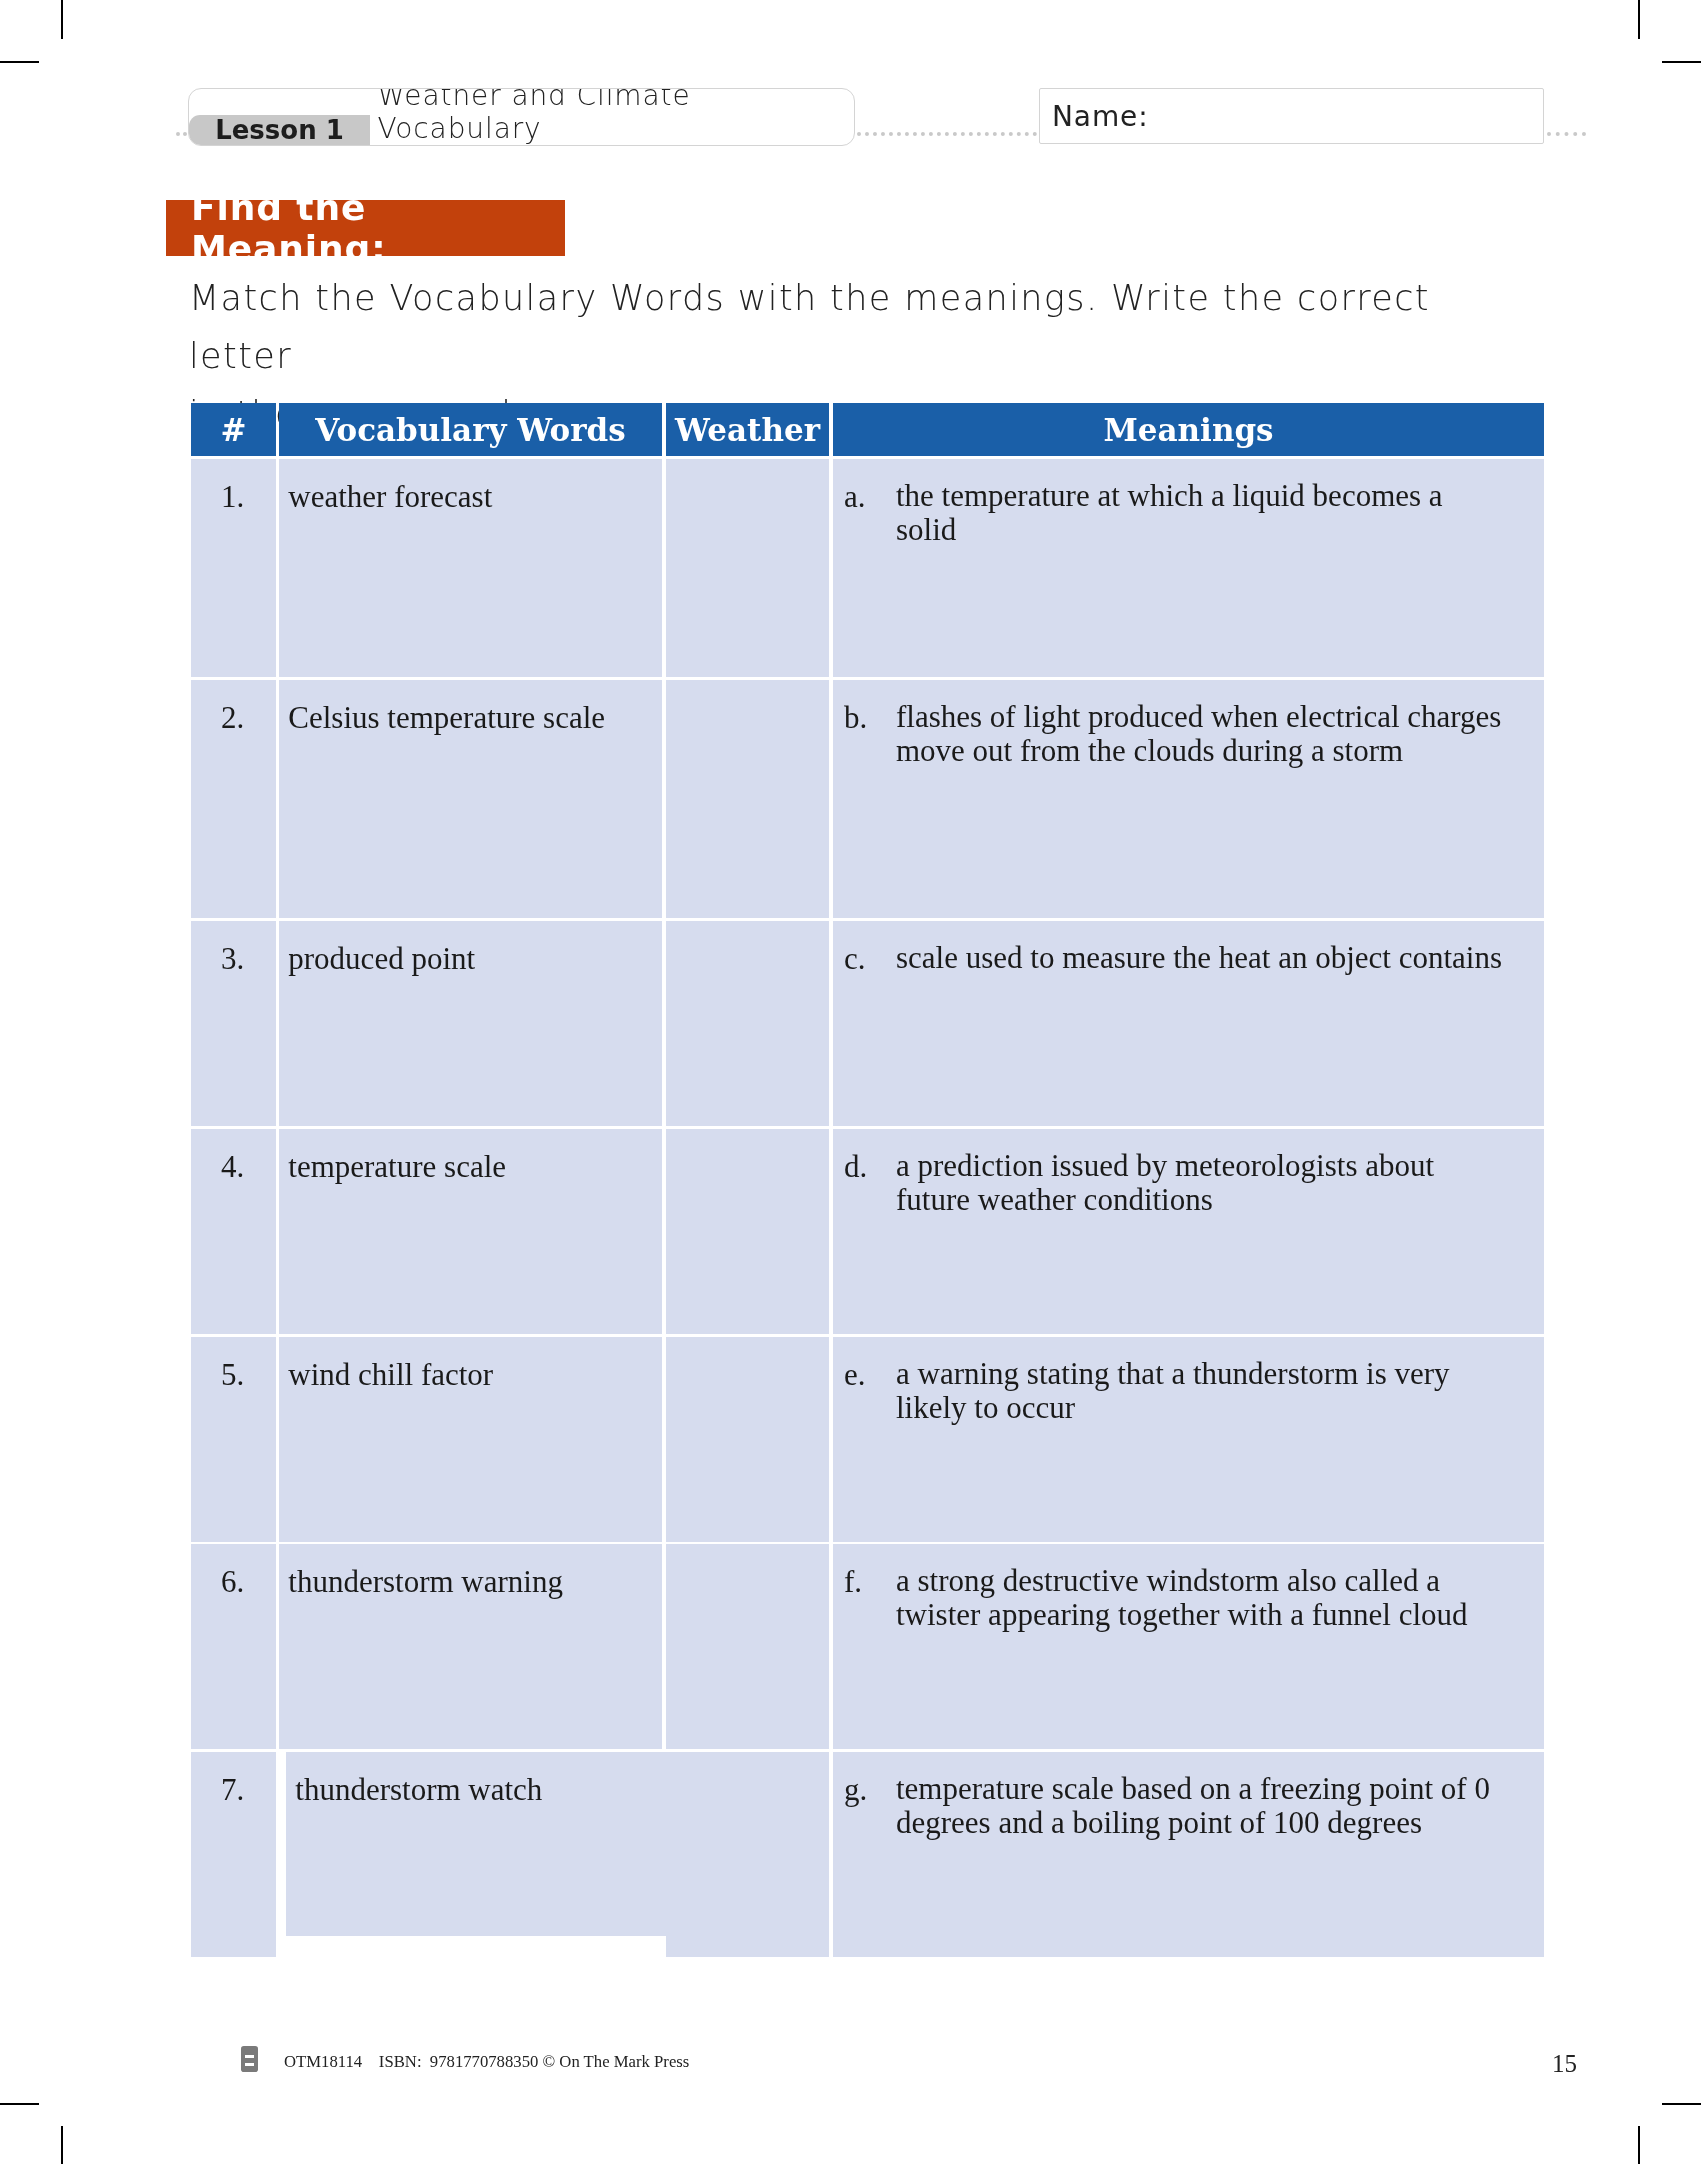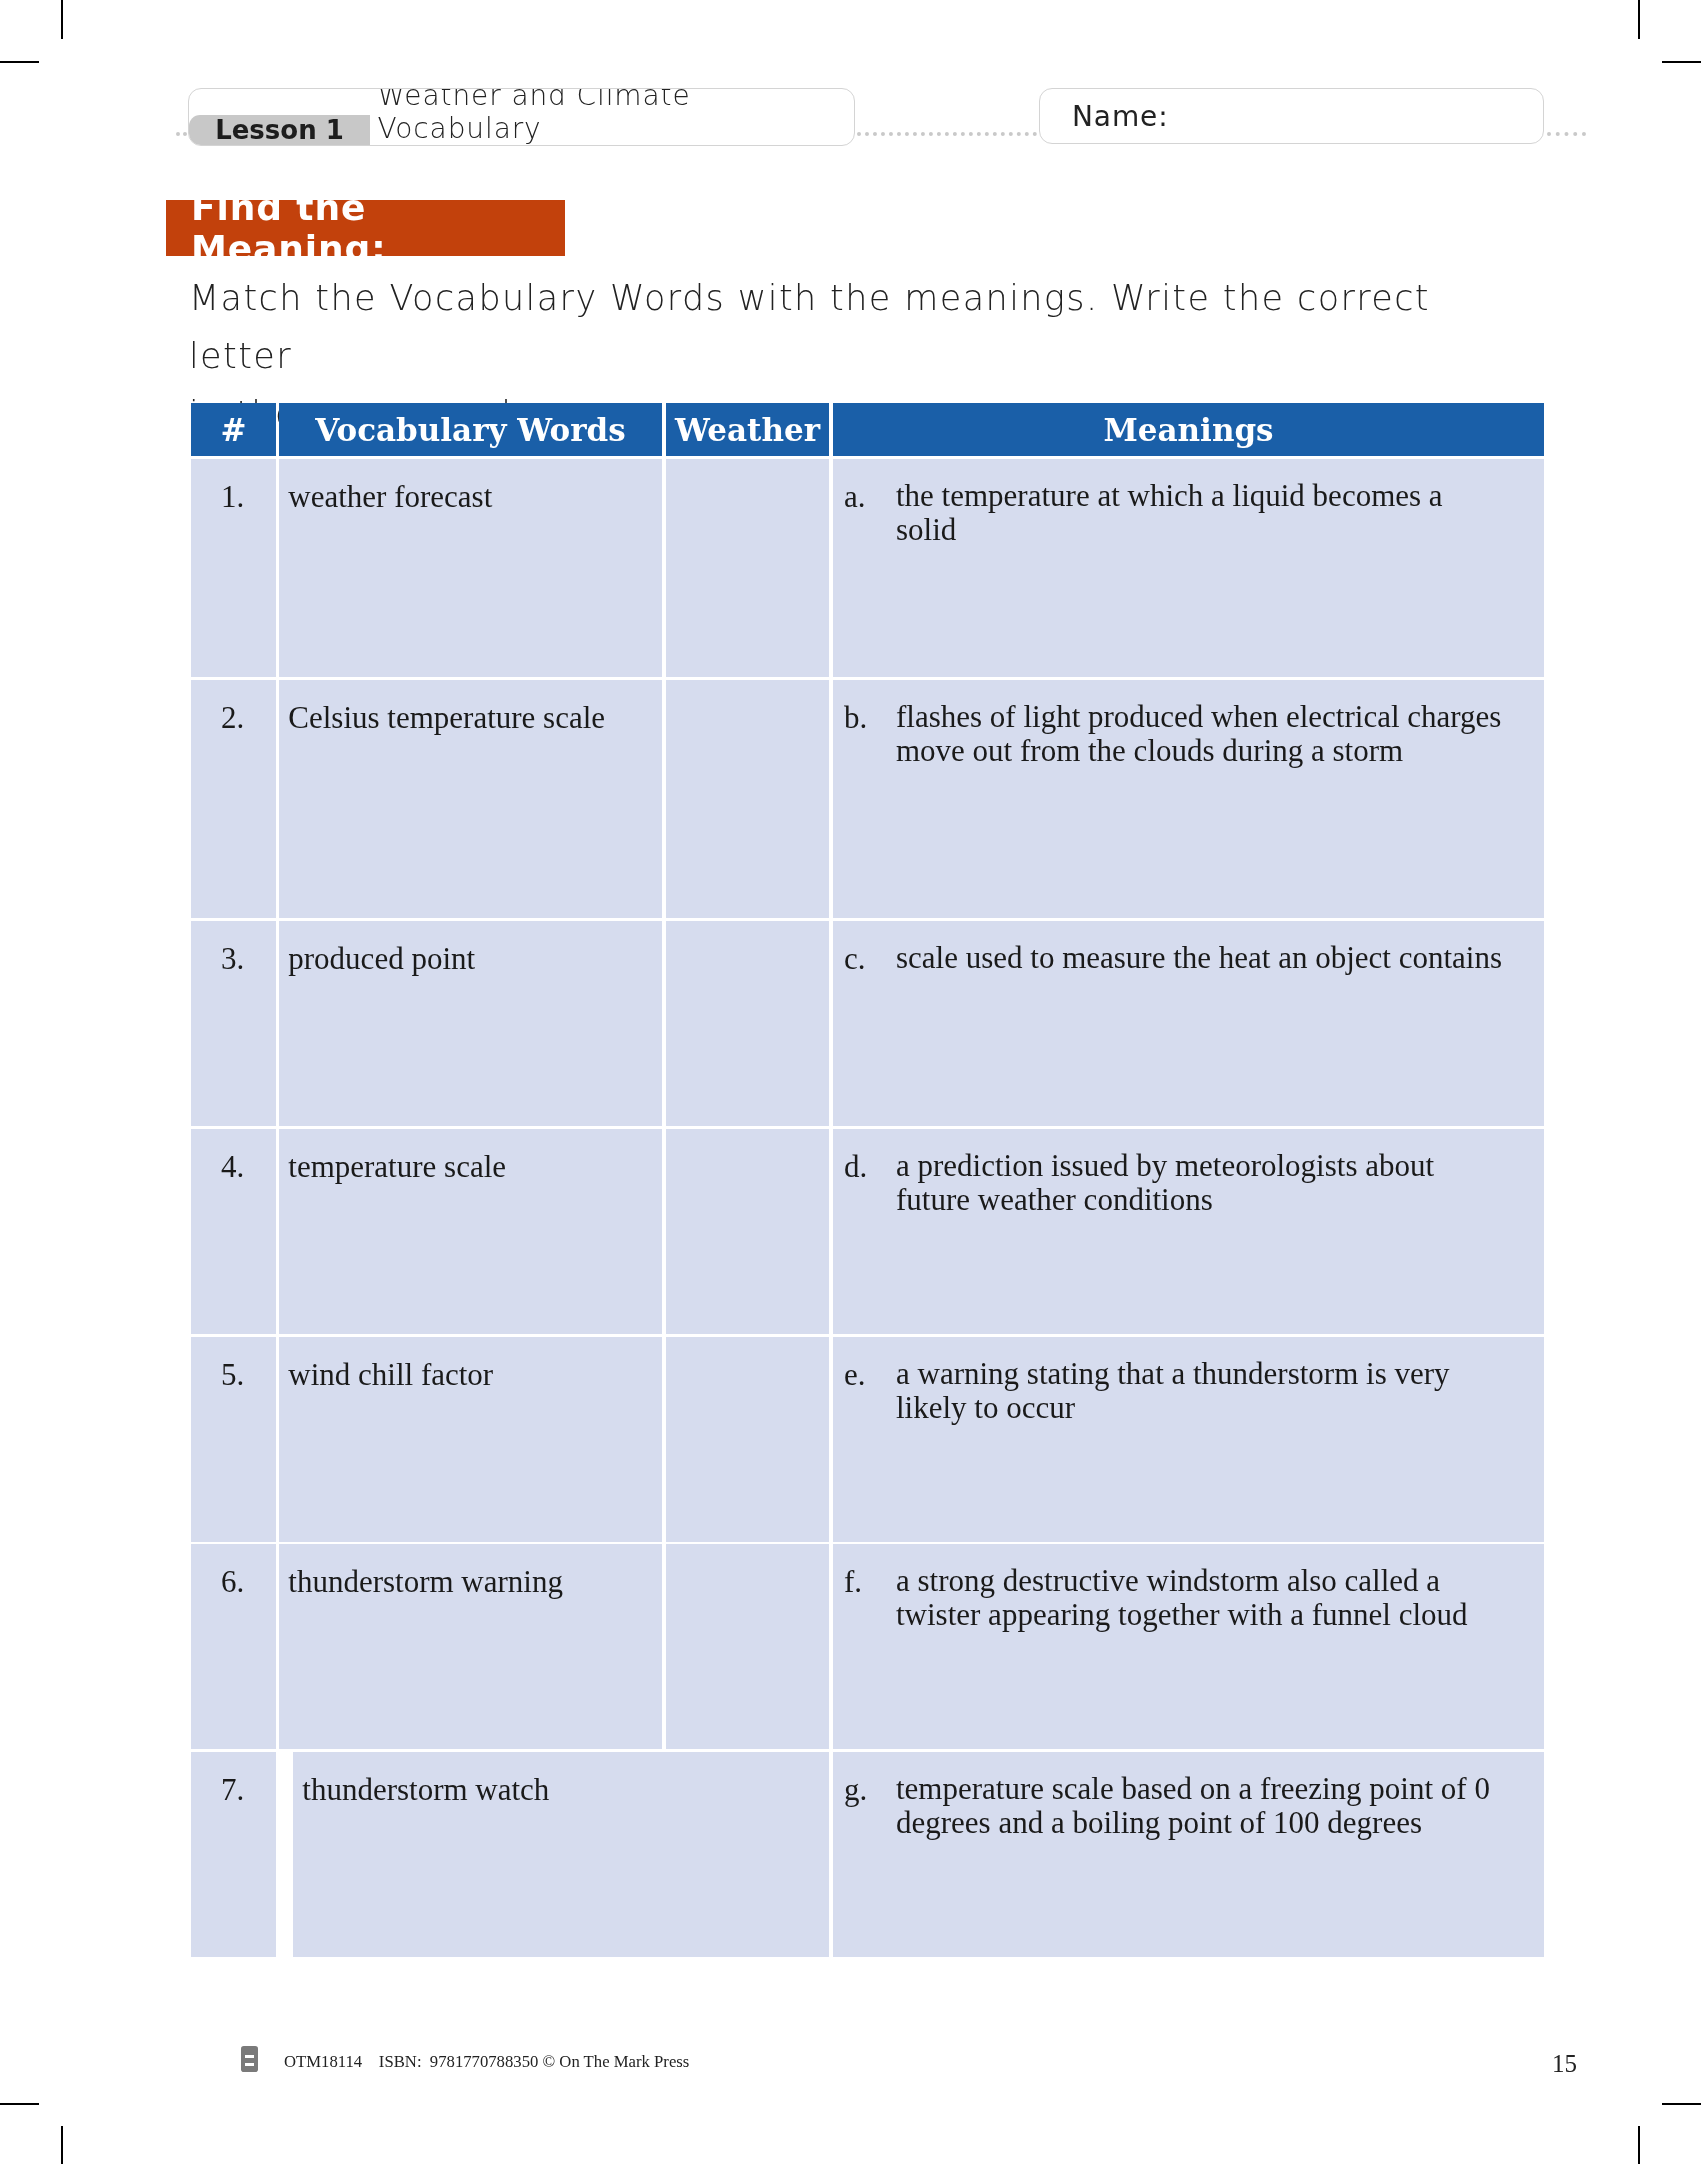--- a/index.html
+++ b/index.html
@@ -2,21 +2,21 @@
 <html style="font-size:15px"><head>
 <meta charset="utf-8">
 <style>
   html, body { margin:0; padding:0; background:#ffffff; }
   body { width:1701px; height:2165px; position:relative; overflow:hidden; font-family:"DejaVu Sans", sans-serif; }
   .crop { position:absolute; background:#000; }
   .dots { position:absolute; height:0; border-top:4.6px dotted #c9c9c9; }
   .lesson-box { position:absolute; left:188px; top:88px; width:665px; height:56px; border:1.9px solid #d4d4d4; border-radius:13px; background:#fff; display:flex; overflow:hidden;align-items:flex-end; }
   .lesson-tag { width:181px; background:#c8c8c8; display:flex; align-items:center; justify-content:center; font-size:26px; font-weight:bold; color:#1d1d1d; border-radius:11px 0 0 11px; }
   .lesson-title { flex:1; display:flex; align-items:center; padding-left:7.4px; font-size:28px; color:#222; font-weight:200; letter-spacing:0.9px; }
-  .name-box { position:absolute; left:1039px; top:88px; width:505px; height:56px; border:1.9px solid #d4d4d4; border-radius:13px; background:#fff; display:flex; align-items:center; padding-left:32px; box-sizing:border-box; font-size:28px; color:#222; letter-spacing:0.9px; }
+  .name-box { position:absolute; left:1039px; top:88px; width:505px; height:56px; border:1.9px solid #d4d4d4; border-radius:2px; background:#fff; display:flex; align-items:center; padding-left:12px; box-sizing:border-box; font-size:28px; color:#222; letter-spacing:0.9px; }
   .section-banner { position:absolute; left:166px; top:200px; width:399px; height:56px; background:#c2410c; color:#fff; font-size:36px; font-weight:bold; display:flex; align-items:center; padding-left:25px; box-sizing:border-box; letter-spacing:0.9px; }
   .instructions { position:absolute; left:189px; top:269px; width:1354px; font-size:35px; line-height:58px; color:#222; letter-spacing:1.4px; font-weight:300; }
   .hdr-cell { position:absolute; top:403px; height:53px; background:#1a5fa8; color:#fff; font-family:"DejaVu Serif", serif; font-weight:bold; font-size:31px; display:flex; align-items:center; justify-content:center; }
   .cell { position:absolute; background:#d6dcee; font-family:"Liberation Serif", serif; font-size:31px; color:#1a1a1a; box-sizing:border-box; }
   .num-cell { padding:20.4px 0 0 30px; }
   .word-cell { padding:20.4px 0 0 9.3px; }
   .meaning-cell { padding:20.4px 37px 0 11px; display:flex; }
   .m-letter { width:52px; flex:none; }
   .m-text { flex:1; line-height:34px; }
   .footer { position:absolute; left:249px; top:2052px; font-family:"Liberation Serif", serif; font-size:16.7px; color:#222; display:flex; align-items:center; gap:0;margin-left:35px; }
@@ -97,21 +97,21 @@
       <span class="m-text">a warning stating that a thunderstorm is very likely to occur</span>
     </div>
     <div class="cell num-cell" style="left: 191px; top: 1544px; width: 85px; height: 205px;">6.</div>
     <div class="cell word-cell" style="left: 279px; top: 1544px; width: 383px; height: 205px;">thunderstorm warning</div>
     <div class="cell answer-cell" style="left: 666px; top: 1544px; width: 163px; height: 205px;"></div>
     <div class="cell meaning-cell" style="left: 833px; top: 1544px; width: 711px; height: 205px;">
       <span class="m-letter">f.</span>
       <span class="m-text">a strong destructive windstorm also called a twister appearing together with a funnel cloud</span>
     </div>
     <div class="cell num-cell" style="left: 191px; top: 1752px; width: 85px; height: 205px;">7.</div>
-    <div class="cell word-cell" style="left: 293px; top: 1752px; width: 383px; height: 205px;">thunderstorm watch</div>
+    <div class="cell word-cell" style="left: 286px; top: 1752px; width: 383px; height: 184px;">thunderstorm watch</div>
     <div class="cell answer-cell" style="left: 666px; top: 1752px; width: 163px; height: 205px;"></div>
     <div class="cell meaning-cell" style="left: 833px; top: 1752px; width: 711px; height: 205px;">
       <span class="m-letter">g.</span>
       <span class="m-text">temperature scale based on a freezing point of 0 degrees and a boiling point of 100 degrees</span>
     </div>
   </div>
 
 <div class="footer">
   <span class="footer-icon"></span>
   <span style="white-space:pre;">OTM18114    ISBN:  9781770788350 © On The Mark Press</span>

